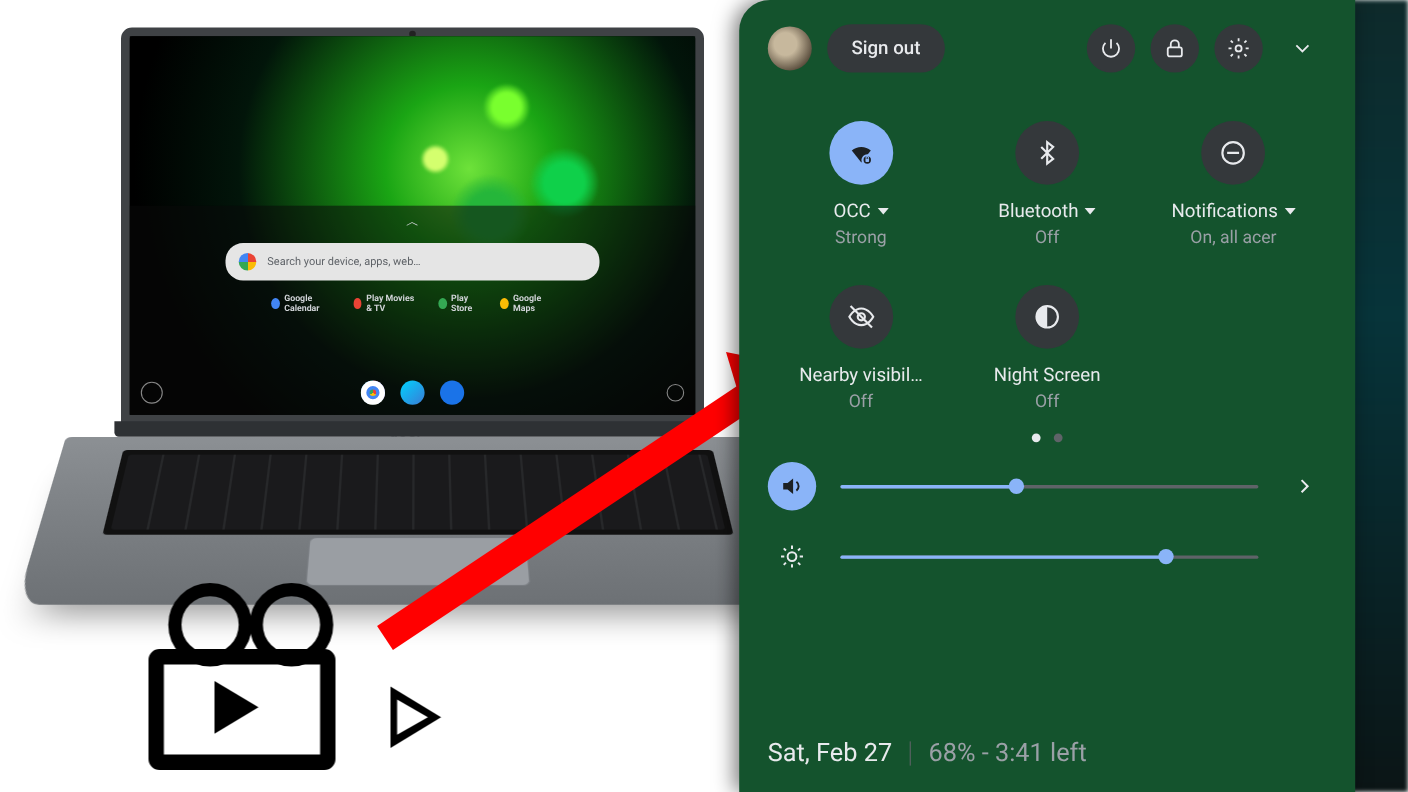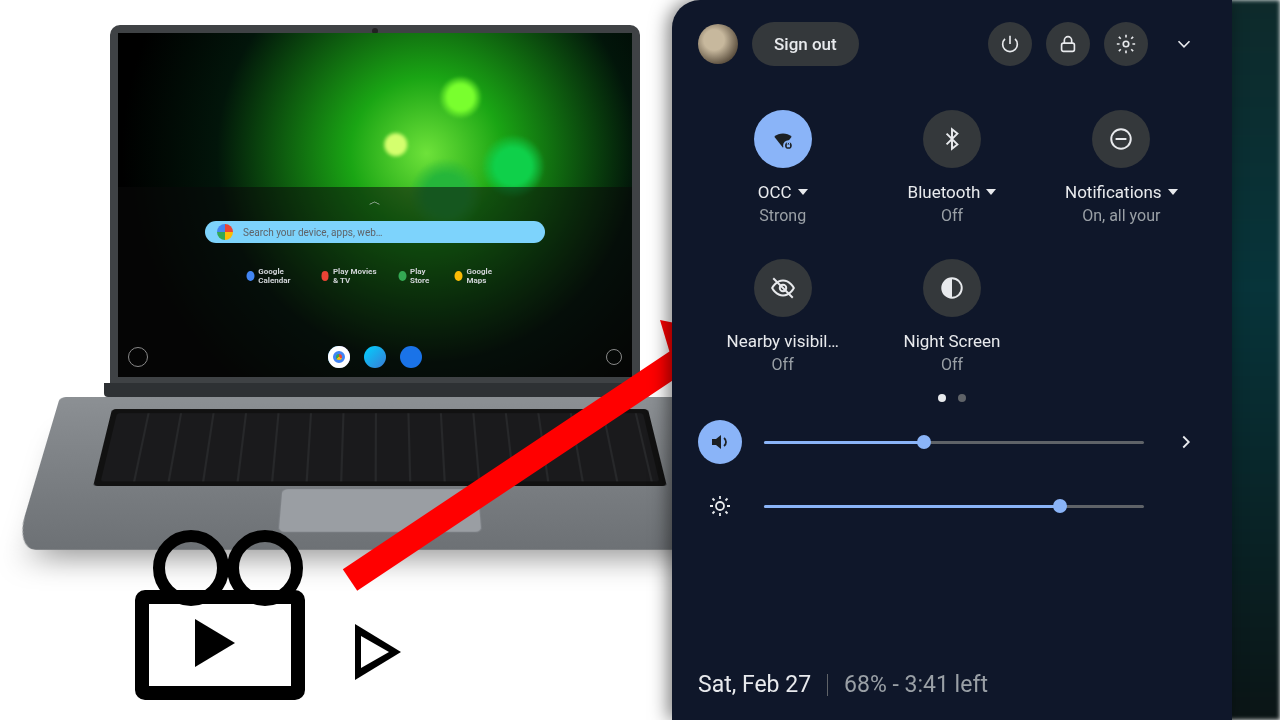--- a/index.html
+++ b/index.html
@@ -11,21 +11,21 @@
   .lid .webcam{position:absolute;top:-5px;left:50%;transform:translateX(-50%);width:6px;height:6px;border-radius:50%;background:#222}
   .wallpaper{position:absolute;inset:0;background:radial-gradient(circle at 60% 35%,#6ee23a 0%,#1aa514 20%,#02150a 55%,#000 80%)}
   .wallpaper .splash{position:absolute;left:38%;top:8%;width:55%;height:55%;background:
      radial-gradient(circle at 30% 40%,#d4ff6e 0 4%,transparent 6%),
      radial-gradient(circle at 55% 20%,#79ff2e 0 6%,transparent 10%),
      radial-gradient(circle at 70% 60%,#0fd04a 0 8%,transparent 14%),
      radial-gradient(circle at 45% 70%,#25b63a 0 10%,transparent 18%);
      filter:blur(1px);transform:rotate(-8deg)}
   .drawer{position:absolute;left:0;right:0;bottom:0;height:190px;background:rgba(10,10,10,.55)}
   .drawer .chev{position:absolute;top:6px;left:50%;transform:translateX(-50%);color:#cfd2d6;font-size:12px}
-  .searchbar{position:absolute;top:34px;left:50%;transform:translateX(-50%);width:340px;height:22px;border-radius:16px;background:#7dd3fc;display:flex;align-items:center;padding:0 12px;box-sizing:border-box;color:#5f6368;font-size:10px}
+  .searchbar{position:absolute;top:34px;left:50%;transform:translateX(-50%);width:340px;height:34px;border-radius:16px;background:#e5e5e5;display:flex;align-items:center;padding:0 12px;box-sizing:border-box;color:#5f6368;font-size:10px}
   .searchbar .g{width:16px;height:16px;border-radius:50%;background:conic-gradient(#ea4335 0 25%,#fbbc05 0 50%,#34a853 0 75%,#4285f4 0);margin-right:10px}
   .applinks{position:absolute;top:80px;left:50%;transform:translateX(-50%);display:flex;gap:16px;color:#d0d3d7;font-size:8px}
   .applinks span{display:flex;align-items:center;gap:4px}
   .applinks i{width:10px;height:10px;border-radius:50%;display:inline-block}
   .shelf{position:absolute;left:0;right:0;bottom:0;height:40px;display:flex;align-items:center;justify-content:center;gap:14px}
   .shelf .dock{width:22px;height:22px;border-radius:50%}
   .shelf .launcher{position:absolute;left:10px;width:18px;height:18px;border-radius:50%;border:1px solid #888}
   .shelf .clock{position:absolute;right:10px;width:14px;height:14px;border-radius:50%;border:1px solid #888}
   .hinge{position:absolute;top:358px;left:44px;width:546px;height:14px;background:#2e3134;border-radius:0 0 4px 4px}
   .base{position:absolute;top:372px;left:0;width:640px;height:200px;background:linear-gradient(#8c9094,#6d7175);border-radius:6px 6px 18px 18px/6px 6px 40px 40px;transform:perspective(1200px) rotateX(48deg);transform-origin:top center;box-shadow:0 30px 30px -20px rgba(0,0,0,.4)}
@@ -46,21 +46,21 @@
   .camglyph .r1{left:18px}.camglyph .r2{left:92px}
   .camglyph .play{position:absolute;left:60px;bottom:33px;width:0;height:0;border-left:40px solid #000;border-top:24px solid transparent;border-bottom:24px solid transparent}
 
   
   .arrow{position:absolute;left:330px;top:300px;width:430px;height:300px;pointer-events:none}
 
   
   .bgslice{position:absolute;right:0;top:0;width:70px;height:720px;background:linear-gradient(#0e2a2b,#07343a 40%,#0b1516 100%);filter:blur(2px)}
 
   
-  .panel{position:absolute;right:48px;top:0;bottom:0;width:560px;background:#0f172a;color:#e8eaed;border-top-left-radius:28px;box-shadow:-4px 0 18px rgba(0,0,0,.5);padding:0 26px;box-sizing:border-box}
+  .panel{position:absolute;right:48px;top:0;bottom:0;width:560px;background:#14532d;color:#e8eaed;border-top-left-radius:28px;box-shadow:-4px 0 18px rgba(0,0,0,.5);padding:0 26px;box-sizing:border-box}
   .toprow{display:flex;align-items:center;gap:14px;height:88px}
   .avatar{width:40px;height:40px;border-radius:50%;background:radial-gradient(circle at 40% 40%,#c7b89d 0 30%,#4d4132 80%);flex:none}
   .pill{height:44px;padding:0 22px;border-radius:22px;background:#34383b;display:flex;align-items:center;color:#e8eaed;font-size:17px;font-weight:500}
   .ibtn{width:44px;height:44px;border-radius:22px;background:#34383b;display:flex;align-items:center;justify-content:center;color:#e8eaed}
   .ibtn svg{width:22px;height:22px;stroke:#e8eaed;fill:none;stroke-width:1.8}
   .toprow .spacer{flex:1}
   .grid{display:grid;grid-template-columns:repeat(3,1fr);row-gap:34px;margin-top:22px}
   .tile{display:flex;flex-direction:column;align-items:center;text-align:left}
   .tile .circ{width:58px;height:58px;border-radius:50%;background:#34383b;display:flex;align-items:center;justify-content:center;margin-bottom:14px}
   .tile .circ.on{background:#8ab4f8}
@@ -219,21 +219,21 @@
         <div class="circ">
           <svg viewBox="0 0 24 24">
               <circle cx="12" cy="12" r="9"></circle>
               <line x1="7" y1="12" x2="17" y2="12"></line>
             </svg>
         </div>
         <div class="tlabel">
             <span>Notifications</span>
             <span class="caret"></span>
           </div>
-        <div class="tstatus">On, all your</div>
+        <div class="tstatus">On, all acer</div>
       </div>
 
       <div class="tile">
         <div class="circ">
           <svg viewBox="0 0 24 24">
               <path d="M2 12s3.5-7 10-7 10 7 10 7-3.5 7-10 7S2 12 2 12z"></path>
               <circle cx="12" cy="12" r="3"></circle>
               <line x1="3" y1="3" x2="21" y2="21"></line>
             </svg>
         </div>

